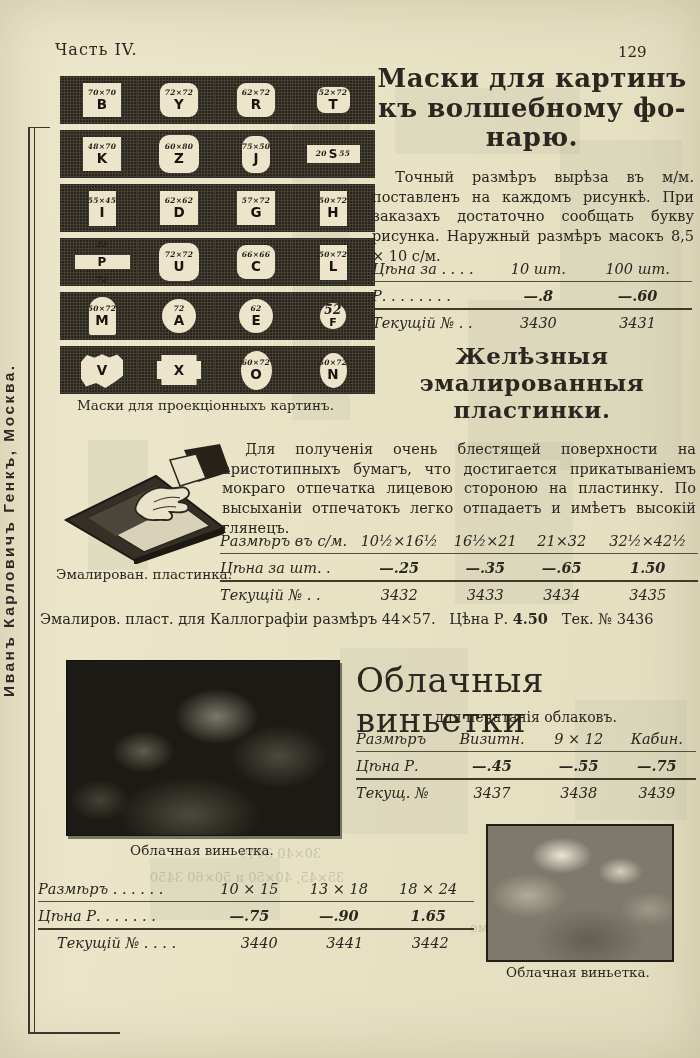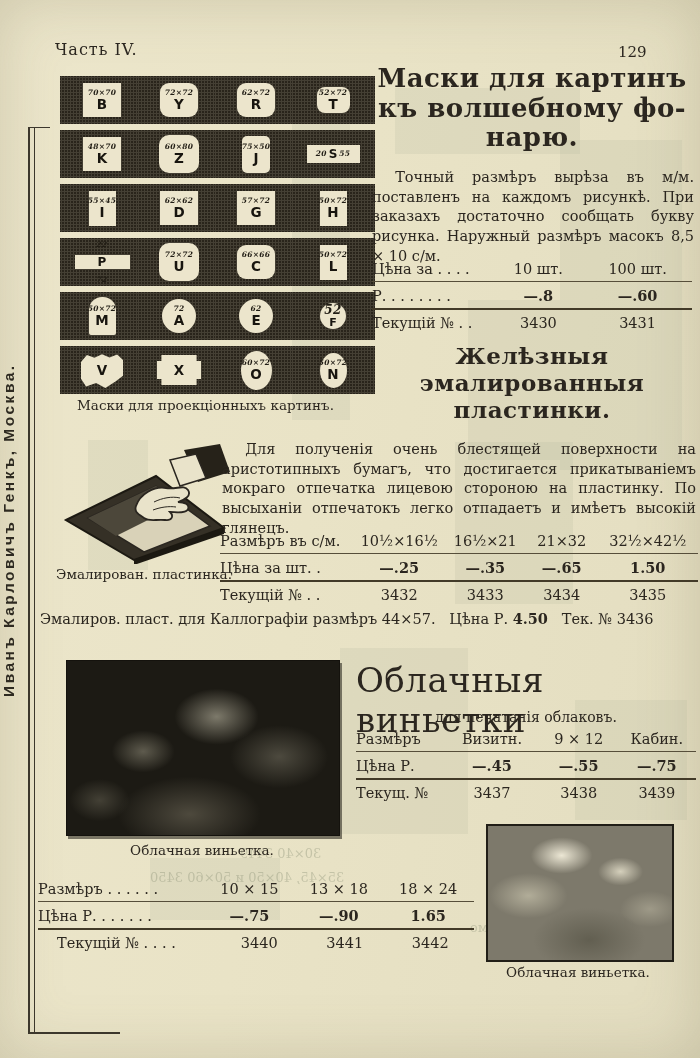--- a/index.html
+++ b/index.html
@@ -40,21 +40,21 @@
   .mask-shape{background:#ece5cc;display:flex;flex-direction:column;
     align-items:center;justify-content:center;line-height:1;}
   .mask-shape .dims{font-size:7.5px;font-style:italic;font-weight:700;
     letter-spacing:.3px;color:#211d15;white-space:nowrap;}
   .mask-shape .letter{font-family:"DejaVu Sans", sans-serif;font-weight:700;
     font-size:13.5px;color:#18150f;margin-top:1px;}
   .sq{width:38px;height:34px;}
   .rnd{width:38px;height:34px;border-radius:9px;}
   .rnd-lg{width:40px;height:38px;border-radius:10px;}
   .rnd-sm{width:33px;height:26px;border-radius:8px;}
-  .rect-v{width:28px;height:37px;border-radius:5px;}
+  .rect-v{width:28px;height:37px;border-radius:11px;}
   .rect-sm{width:27px;height:35px;}
   .band{width:53px;height:18px;flex-direction:row;gap:2px;}
   .thin-band{width:55px;height:14px;gap:8px;text-align:center;}
   .band .letter,.thin-band .letter{font-size:12px;margin-top:0;}
   .circle{width:34px;height:34px;border-radius:50%;}
   .circle-sm{width:26px;height:26px;border-radius:50%;}
   .circle-sm .letter{font-size:11px;}
   .circle-sm .dims{font-size:12px;}
   .oval{width:31px;height:39px;border-radius:50%;}
   .oval-sm{width:27px;height:35px;border-radius:50%;}
@@ -68,21 +68,21 @@
   .h1{position:absolute;left:368px;top:64px;width:328px;
     font-size:26px;font-weight:700;line-height:1.14;white-space:pre-line;
     text-align:center;letter-spacing:.5px;}
   .body-text{font-size:14.5px;line-height:1.36;text-align:justify;text-indent:1.6em;}
   .body1{position:absolute;left:372px;top:168px;width:322px;}
   .h2{position:absolute;left:368px;top:342px;width:328px;
     font-size:23px;font-weight:700;line-height:1.18;white-space:pre-line;
     text-align:center;letter-spacing:.5px;}
   .body2{position:absolute;left:222px;top:440px;width:474px;}
   
-  .ptable{position:absolute;font-size:14.5px;}
+  .ptable{position:absolute;font-size:14.5px;font-style:italic;}
   .t-row{display:grid;align-items:baseline;padding:5px 0 4px;}
   .t-row:nth-child(1){border-bottom:1.5px solid #564e3a;}
   .t-row:nth-child(2){border-bottom:2.5px solid #423a28;}
   .t-label{text-align:left;white-space:nowrap;overflow:hidden;}
   .t-val{text-align:center;white-space:nowrap;}
   .t-row.bold .t-val{font-weight:700;}
   .table1{left:372px;top:256px;width:320px;}
   .table2{left:220px;top:528px;width:478px;}
   .table3{left:356px;top:726px;width:340px;}
   .table4{left:38px;top:876px;width:436px;}

